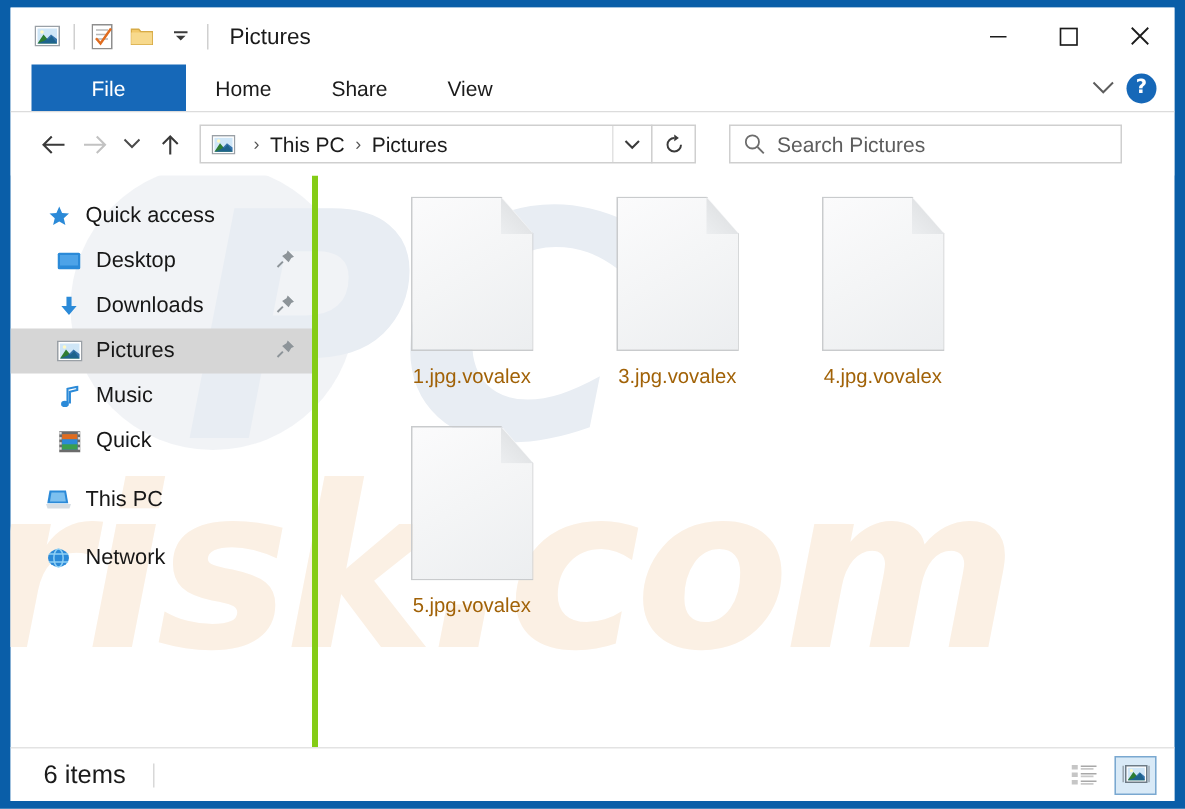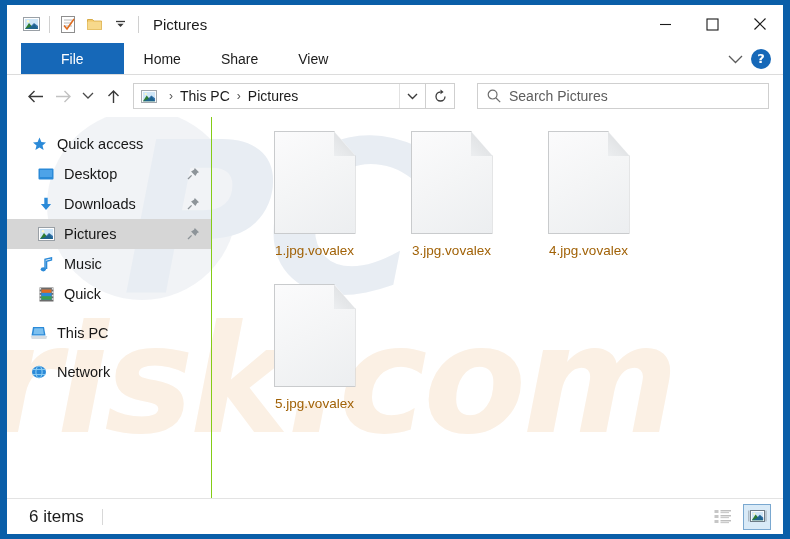--- a/index.html
+++ b/index.html
@@ -118,36 +118,36 @@
     margin-left: auto; width: 26px; height: 24px;
     display: flex; align-items: center; justify-content: center;
     border-left: 1px solid #e2e2e2;
   }
   .refresh {
     width: 30px; height: 26px; margin-left: -1px;
     border: 1px solid #cfcfcf; background: rgba(255,255,255,.72);
     display: flex; align-items: center; justify-content: center;
   }
   .search {
-    width: 292px; height: 26px; margin-left: 22px;
+    width: 262px; height: 26px; margin-left: 22px;
     border: 1px solid #cfcfcf; background: rgba(255,255,255,.72);
     display: flex; align-items: center;
   }
   .search-ph { font-size: 14px; color: #5d5d5d; margin-left: 8px; }
 
   
   .body {
     flex: 1 1 auto; display: flex; position: relative; z-index: 2;
     min-height: 0;
   }
 
   
   .sidebar {
     width: 205px; flex: 0 0 205px;
-    border-right: 1px solid #84cc16;
+    border-right: 4px solid #84cc16;
     padding-top: 12px;
     position: relative;
   }
   .nav-item {
     height: 30px; display: flex; align-items: center;
     padding-left: 22px; position: relative;
   }
   .nav-item.indent { padding-left: 29px; }
   .nav-item.sel { background: #d6d6d6; }
   .nav-ico {

